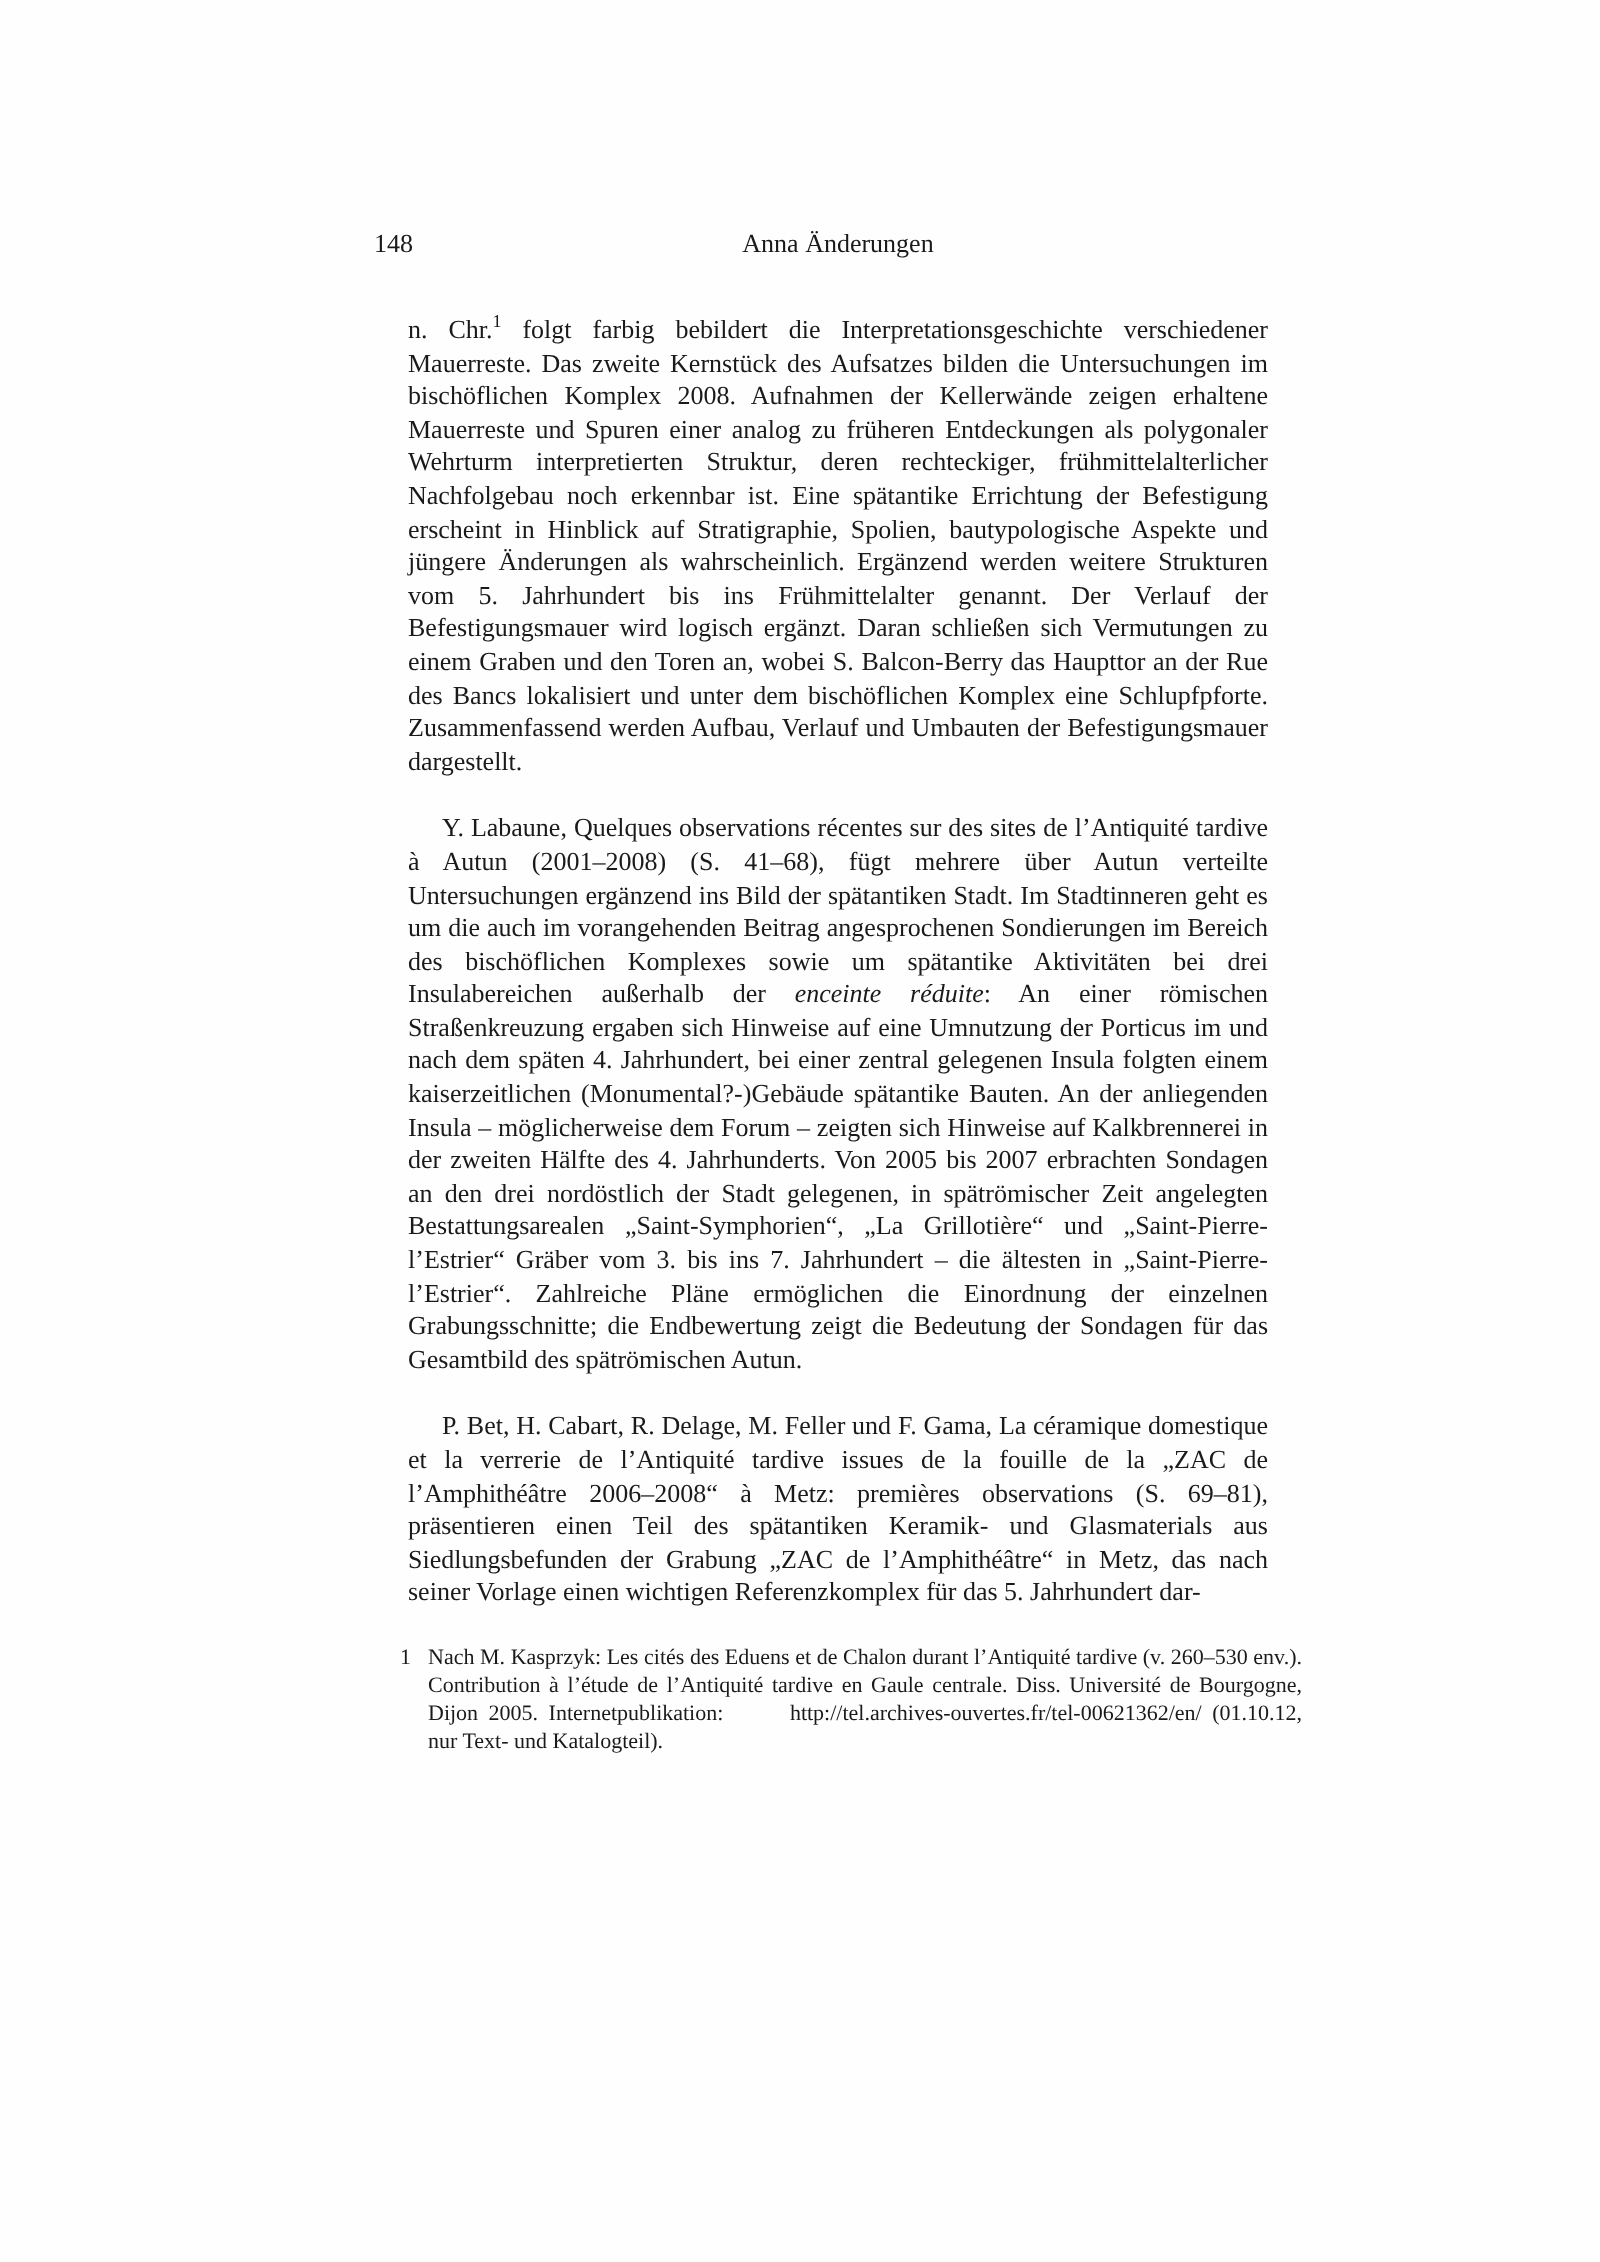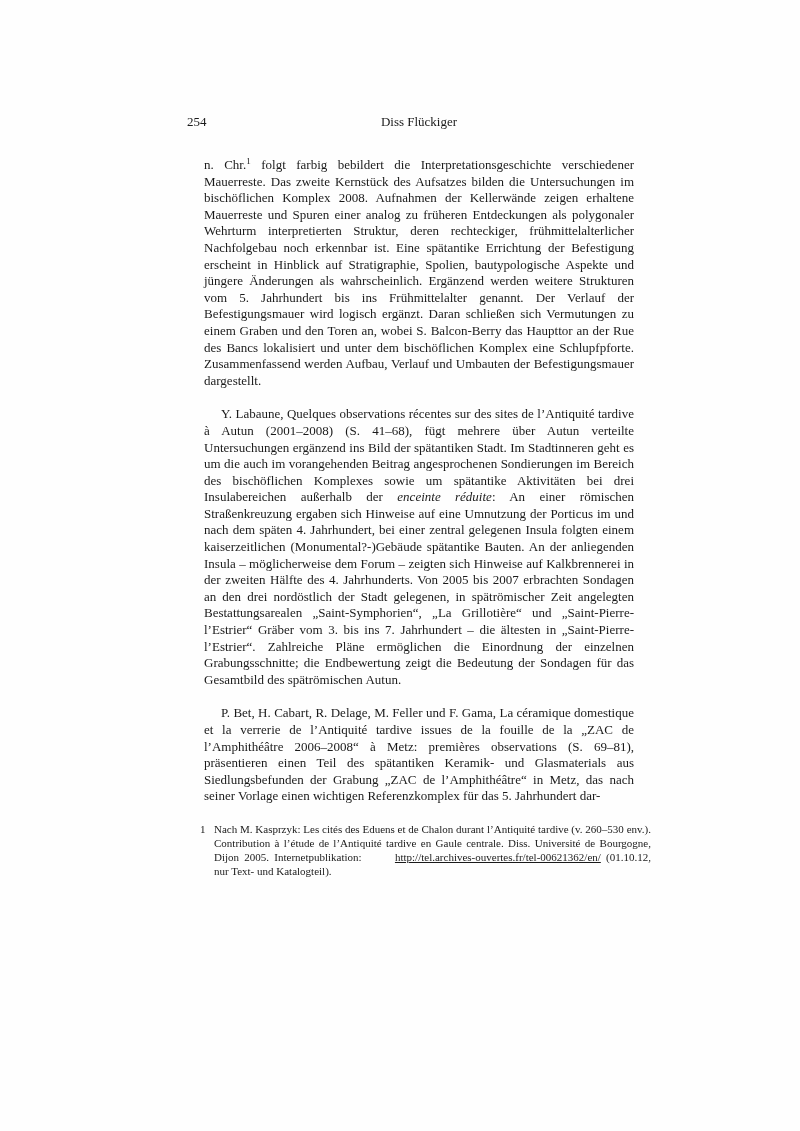--- a/index.html
+++ b/index.html
@@ -66,35 +66,34 @@
   }
   .fn-marker {
     flex: 0 0 14px;
   }
   .fn-text {
     flex: 1 1 auto;
     text-align: justify;
   }
   .fn-url {
     color: inherit;
-    text-decoration: underline;
     cursor: pointer;
     word-break: break-all;
     padding-left: 28px;
   }
 </style>
 </head>
 <body>
 
 <div class="page">
   <div class="content">
 
     <div class="running-head">
-      <span class="page-number">254</span>
-      <span class="running-title">Diss Flückiger</span>
+      <span class="page-number">148</span>
+      <span class="running-title">Anna Änderungen</span>
     </div>
 
     <div class="body-text">
       <p class="para"><span>n. Chr.</span><sup class="fnref">1</sup><span> folgt farbig bebildert die Interpretationsgeschichte verschiedener Mauerreste. Das zweite Kernstück des Aufsatzes bilden die Untersuchungen im bischöflichen Komplex 2008. Aufnahmen der Kellerwände zeigen erhaltene Mauerreste und Spuren einer analog zu früheren Entdeckungen als polygonaler Wehrturm interpretierten Struktur, deren rechteckiger, frühmittelalterlicher Nachfolgebau noch erkennbar ist. Eine spätantike Errichtung der Befestigung erscheint in Hinblick auf Stratigraphie, Spolien, bautypologische Aspekte und jüngere Änderungen als wahrscheinlich. Ergänzend werden weitere Strukturen vom 5. Jahrhundert bis ins Frühmittelalter genannt. Der Verlauf der Befestigungsmauer wird logisch ergänzt. Daran schließen sich Vermutungen zu einem Graben und den Toren an, wobei S. Balcon-Berry das Haupttor an der Rue des Bancs lokalisiert und unter dem bischöflichen Komplex eine Schlupfpforte. Zusammenfassend werden Aufbau, Verlauf und Umbauten der Befestigungsmauer dargestellt.</span></p>
 
       <p class="para indent"><span>Y. Labaune, Quelques observations récentes sur des sites de l’Antiquité tardive à Autun (2001–2008) (S. 41–68), fügt mehrere über Autun verteilte Untersuchungen ergänzend ins Bild der spätantiken Stadt. Im Stadtinneren geht es um die auch im vorangehenden Beitrag angesprochenen Sondierungen im Bereich des bischöflichen Komplexes sowie um spätantike Aktivitäten bei drei Insulabereichen außerhalb der </span><i>enceinte réduite</i><span>: An einer römischen Straßenkreuzung ergaben sich Hinweise auf eine Umnutzung der Porticus im und nach dem späten 4. Jahrhundert, bei einer zentral gelegenen Insula folgten einem kaiserzeitlichen (Monumental?-)Gebäude spätantike Bauten. An der anliegenden Insula – möglicherweise dem Forum – zeigten sich Hinweise auf Kalkbrennerei in der zweiten Hälfte des 4. Jahrhunderts. Von 2005 bis 2007 erbrachten Sondagen an den drei nordöstlich der Stadt gelegenen, in spätrömischer Zeit angelegten Bestattungsarealen „Saint-Symphorien“, „La Grillotière“ und „Saint-Pierre-l’Estrier“ Gräber vom 3. bis ins 7. Jahrhundert – die ältesten in „Saint-Pierre-l’Estrier“. Zahlreiche Pläne ermöglichen die Einordnung der einzelnen Grabungsschnitte; die Endbewertung zeigt die Bedeutung der Sondagen für das Gesamtbild des spätrömischen Autun.</span></p>
 
       <p class="para indent">P. Bet, H. Cabart, R. Delage, M. Feller und F. Gama, La céramique domestique et la verrerie de l’Antiquité tardive issues de la fouille de la „ZAC de l’Amphithéâtre 2006–2008“ à Metz: premières observations (S. 69–81), präsentieren einen Teil des spätantiken Keramik- und Glasmaterials aus Siedlungsbefunden der Grabung „ZAC de l’Amphithéâtre“ in Metz, das nach seiner Vorlage einen wichtigen Referenzkomplex für das 5. Jahrhundert dar-</p>
     </div>
 

